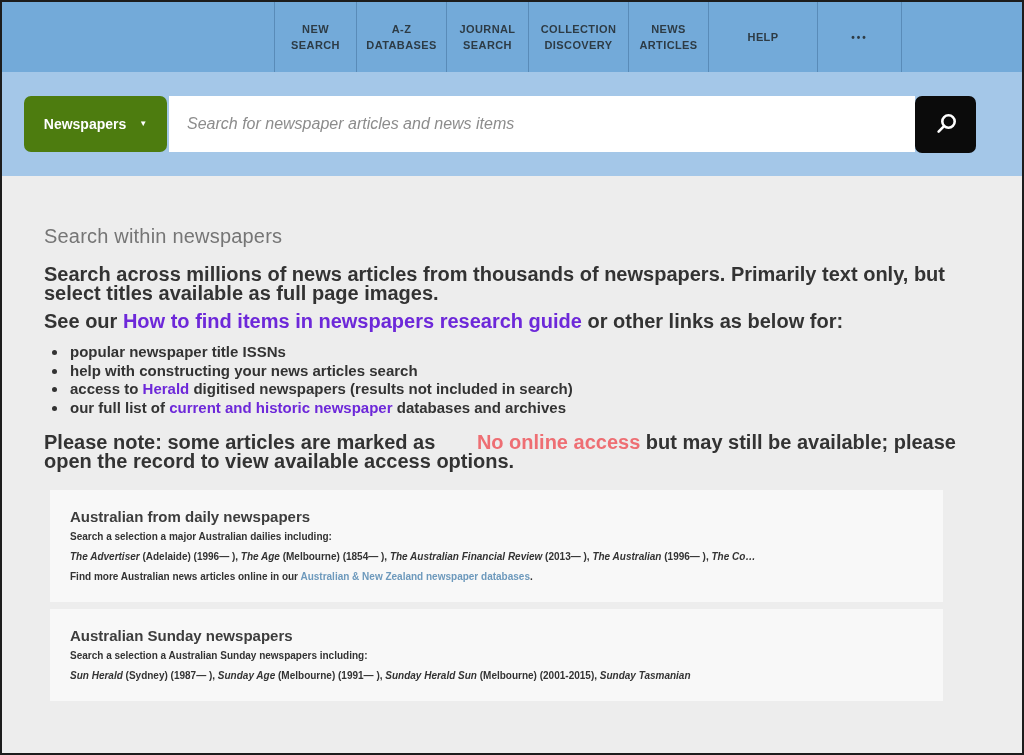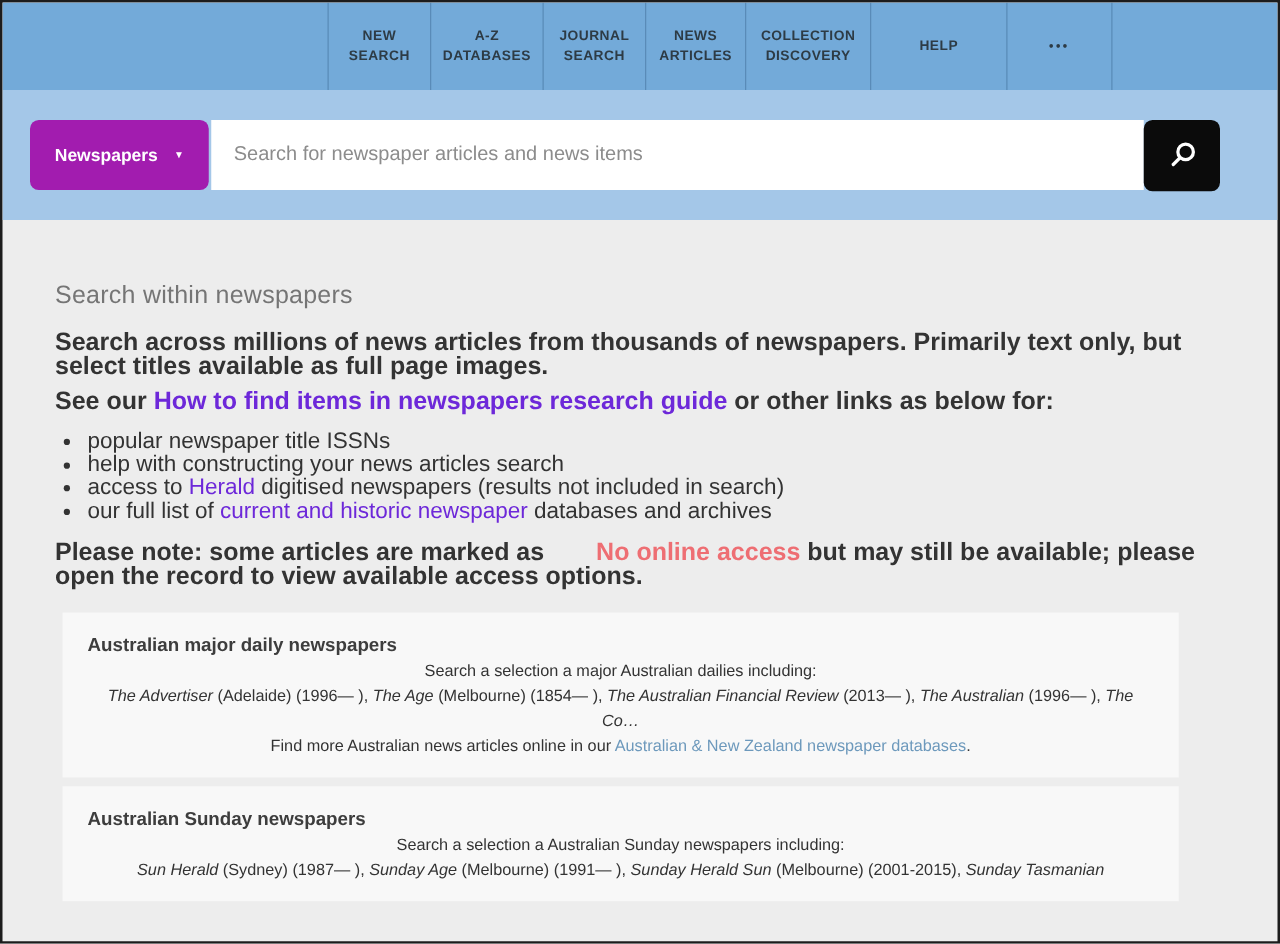--- a/index.html
+++ b/index.html
@@ -13,20 +13,21 @@
     overflow: hidden;
     background: #ededed;
   }
 
   
   .topnav {
     height: 70px;
     background: #73aad9;
     display: flex;
     align-items: stretch;
+    padding-left: 12px;
   }
   .topnav .spacer { width: 260px; }
   .nav-item {
     display: flex; align-items: center; justify-content: center;
     border-left: 1px solid rgba(30, 70, 110, 0.30);
     color: #2d3b45;
     font-size: 11px; font-weight: 700;
     letter-spacing: 0.4px;
     text-align: center;
     line-height: 1.5;
@@ -39,21 +40,21 @@
   
   .searchbar {
     height: 104px;
     background: #a4c7e8;
     display: flex;
     align-items: center;
     padding: 0 0 0 22px;
   }
   .scope-btn {
     width: 143px; height: 56px;
-    background: #a21caf;
+    background: #4d7c0f;
     border: none;
     border-radius: 7px;
     color: #ffffff;
     font-family: "Liberation Sans", sans-serif;
     font-size: 14px; font-weight: 600;
     display: flex; align-items: center; justify-content: center;
     gap: 13px;
     cursor: pointer;
     flex: none;
   }
@@ -62,20 +63,21 @@
     width: 746px; height: 56px;
     margin-left: 2px;
     border: none;
     background: #ffffff;
     font-family: "Liberation Sans", sans-serif;
     font-size: 16px;
     color: #444444;
     padding: 0 18px;
     outline: none;
     flex: none;
+    font-style: italic;
   }
   .search-input::placeholder { color: #8c8c8c; opacity: 1; }
   .search-btn {
     width: 61px; height: 57px;
     background: #0b0b0b;
     border: none;
     border-radius: 7px;
     display: flex; align-items: center; justify-content: center;
     cursor: pointer;
     flex: none;
@@ -97,21 +99,21 @@
     font-weight: 600;
     color: #333333;
     line-height: 19px;
   }
   .intro { margin-top: 17px; }
   .see-our { margin-top: 9px; }
   ul.bullets {
     margin: 12px 0 0 24px;
   }
   ul.bullets li {
-    font-size: 18px; font-weight: 400; color: #333333;
+    font-size: 15px; font-weight: 700; color: #333333;
     line-height: 18.5px;
     padding-left: 2px;
   }
   .note { margin-top: 16px; }
 
   .link { color: #6d28d9; cursor: pointer; text-decoration: none; }
   .red { color: #ee6e73; padding-left: 36px; }
   .bold { font-weight: 800; }
   .italic { font-style: italic; }
 
@@ -121,23 +123,22 @@
     width: 893px;
     background: #f8f8f8;
     padding: 17px 20px 15px 20px;
     margin-bottom: 7px;
   }
   .card-title {
     font-size: 15px; font-weight: 700; color: #3d3d3d;
     line-height: 20px;
   }
   .card-line {
-    font-size: 13px; font-weight: 400; color: #333333;
+    font-size: 10px; font-weight: 700; color: #333333;
     line-height: 20px;
-    text-align: center;
   }
   .card .link { color: #6d99bc; }
 </style>
 </head>
 <body>
 
 <div class="window">
 
   <nav class="topnav">
     <div class="spacer"></div>
@@ -146,27 +147,27 @@
 SEARCH</span>
       </div>
     <div class="nav-item" style="width:90px">
         <span>A-Z
 DATABASES</span>
       </div>
     <div class="nav-item" style="width:82px">
         <span>JOURNAL
 SEARCH</span>
       </div>
+    <div class="nav-item" style="width:100px">
+        <span>COLLECTION
+DISCOVERY</span>
+      </div>
     <div class="nav-item" style="width:80px">
         <span>NEWS
 ARTICLES</span>
-      </div>
-    <div class="nav-item" style="width:100px">
-        <span>COLLECTION
-DISCOVERY</span>
       </div>
     <div class="nav-item" style="width:109px">
         <span>HELP</span>
       </div>
     <div class="nav-item more last" style="width:85px">
         <span>•••</span>
       </div>
   </nav>
 
   <div class="searchbar">
@@ -197,21 +198,21 @@
       <li><span>access to </span><a class="link">Herald</a><span> digitised newspapers (results not included in search)</span></li>
       <li><span>our full list of </span><a class="link">current and historic newspaper</a><span> databases and archives</span></li>
     </ul>
 
     <p class="body-text note"><span class="bold">Please note:</span><span> some articles are marked as </span><span class="red">No online access</span><span> but may still be available; please open the record to view available access options.</span></p>
 
 
     <div class="cards">
 
       <div class="card">
-        <div class="card-title">Australian major daily newspapers</div>
+        <div class="card-title">Australian from daily newspapers</div>
         <div class="card-line">Search a selection a major Australian dailies including:</div>
         <div class="card-line"><span class="italic">The Advertiser</span><span> (Adelaide) (1996— ), </span><span class="italic">The Age</span><span> (Melbourne) (1854— ), </span><span class="italic">The Australian Financial Review</span><span> (2013— ), </span><span class="italic">The Australian</span><span> (1996— ), </span><span class="italic">The Co…</span></div>
         <div class="card-line"><span>Find more Australian news articles online in our </span><a class="link">Australian &amp; New Zealand newspaper databases</a><span>.</span></div>
       </div>
 
       <div class="card">
         <div class="card-title">Australian Sunday newspapers</div>
         <div class="card-line">Search a selection a Australian Sunday newspapers including:</div>
         <div class="card-line"><span class="italic">Sun Herald</span><span> (Sydney) (1987— ), </span><span class="italic">Sunday Age</span><span> (Melbourne) (1991— ), </span><span class="italic">Sunday Herald Sun</span><span> (Melbourne) (2001-2015), </span><span class="italic">Sunday Tasmanian</span></div>
 

